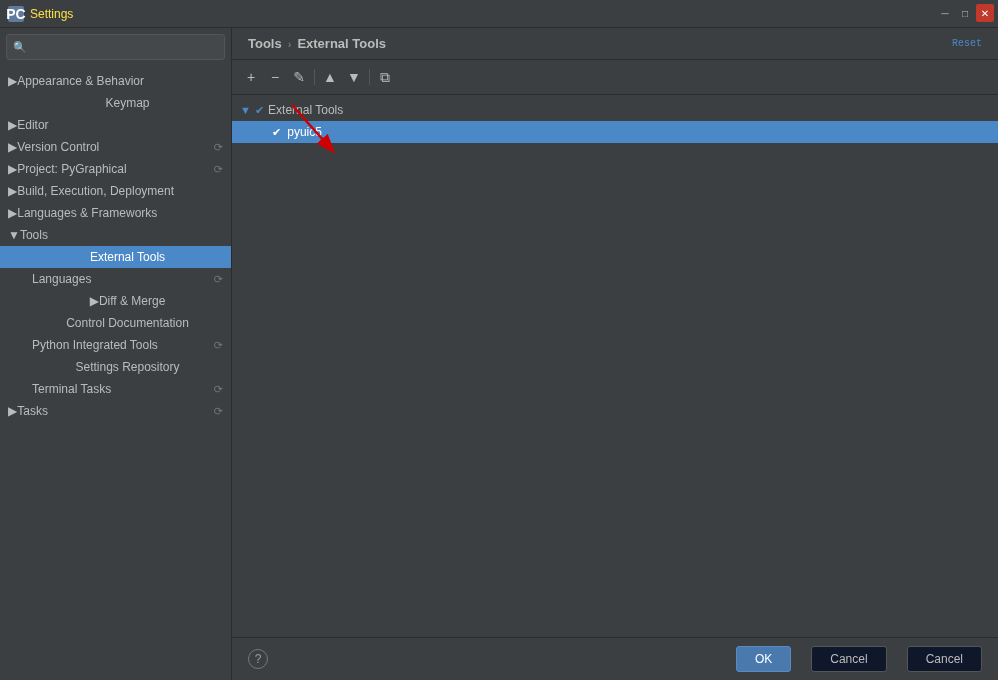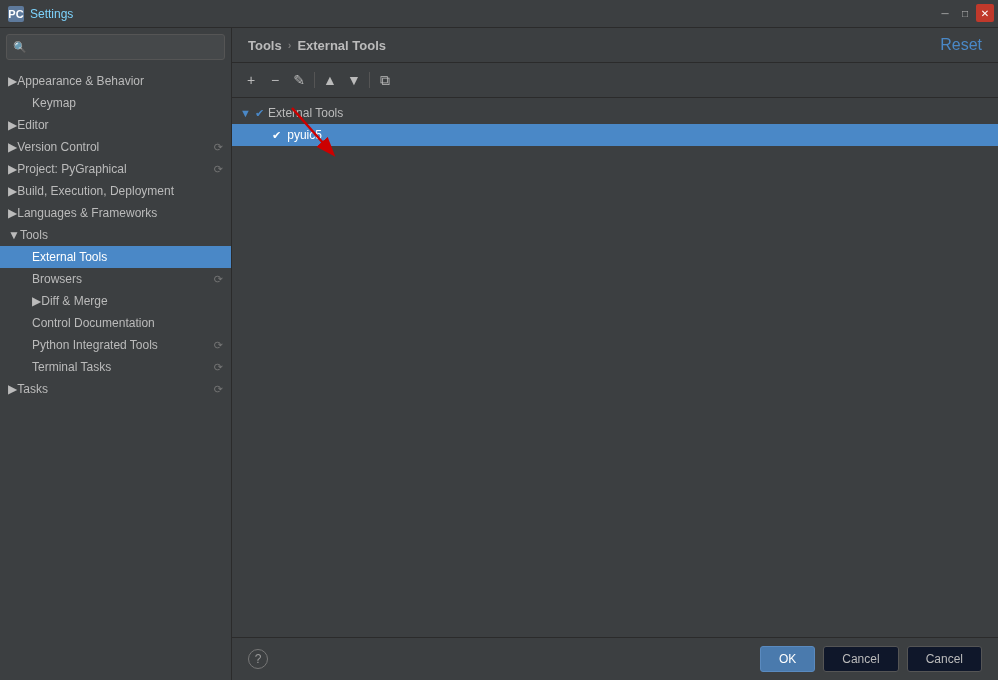--- a/index.html
+++ b/index.html
@@ -25,27 +25,27 @@
     }
     .titlebar-icon {
       width: 16px;
       height: 16px;
       margin-right: 6px;
       background: #5e7a9c;
       border-radius: 2px;
       display: flex;
       align-items: center;
       justify-content: center;
-      font-size: 11px;
+      font-size: 14px;
       color: #fff;
       font-weight: bold;
     }
     .titlebar-title {
       font-size: 12px;
-      color: #7dd3fc;
+      color: #fde047;
     }
     .titlebar-controls {
       position: absolute;
       right: 4px;
       top: 4px;
       display: flex;
       gap: 2px;
     }
     .titlebar-btn {
       width: 18px;
@@ -120,20 +120,21 @@
       font-size: 12px;
     }
 
     .nav-child {
       display: flex;
       align-items: center;
       padding: 4px 8px 4px 32px;
       cursor: pointer;
       color: #bbbbbb;
       font-size: 12px;
+      justify-content: center;
     }
     .nav-child.active { background: #4a88c7; color: #fff; }
 
     .nav-icon {
       margin-left: auto;
       font-size: 11px;
       color: #777;
     }
 
     
@@ -165,21 +166,22 @@
       font-size: 11px;
     }
     .breadcrumb-current {
       color: #bbbbbb;
       font-size: 13px;
       font-weight: bold;
     }
     .reset-btn {
       color: #4a88c7;
       cursor: pointer;
-      font-size: 16px;
+      font-size: 10px;
+      font-family: Liberation Mono, monospace;
     }
 
     
     .toolbar {
       display: flex;
       align-items: center;
       padding: 6px 8px;
       gap: 2px;
       border-bottom: 1px solid #2b2b2b;
     }
@@ -270,21 +272,21 @@
       border: 1px solid #777;
       display: flex;
       align-items: center;
       justify-content: center;
       color: #999;
       cursor: pointer;
       font-size: 12px;
     }
     .footer-right {
       display: flex;
-      gap: 8px;
+      gap: 20px;
     }
     .dialog-btn {
       padding: 5px 18px;
       border-radius: 3px;
       font-size: 12px;
       cursor: pointer;
       border: 1px solid #555;
       color: #bbbbbb;
       background: #0f172a;
     }
@@ -361,39 +363,42 @@
         <span class="arrow">▼</span>
         <span>Tools</span>
       </div>
 
 
       <div class="nav-child active">
         <span>External Tools</span>
       </div>
 
       <div class="nav-child">
-        <span>Browsers</span>
+        <span>Languages</span>
         <span class="nav-icon">⟳</span>
       </div>
 
       <div class="nav-child">
         <span class="arrow">▶</span>
         <span>Diff &amp; Merge</span>
       </div>
 
       <div class="nav-child">
         <span>Control Documentation</span>
       </div>
 
       <div class="nav-child">
         <span>Python Integrated Tools</span>
         <span class="nav-icon">⟳</span>
       </div>
 
 
+      <div class="nav-child">
+        <span>Settings Repository</span>
+      </div>
 
       <div class="nav-child">
         <span>Terminal Tasks</span>
         <span class="nav-icon">⟳</span>
       </div>
 
       <div class="nav-group-item">
         <span class="arrow">▶</span>
         <span>Tasks</span>
         <span class="nav-icon">⟳</span>

